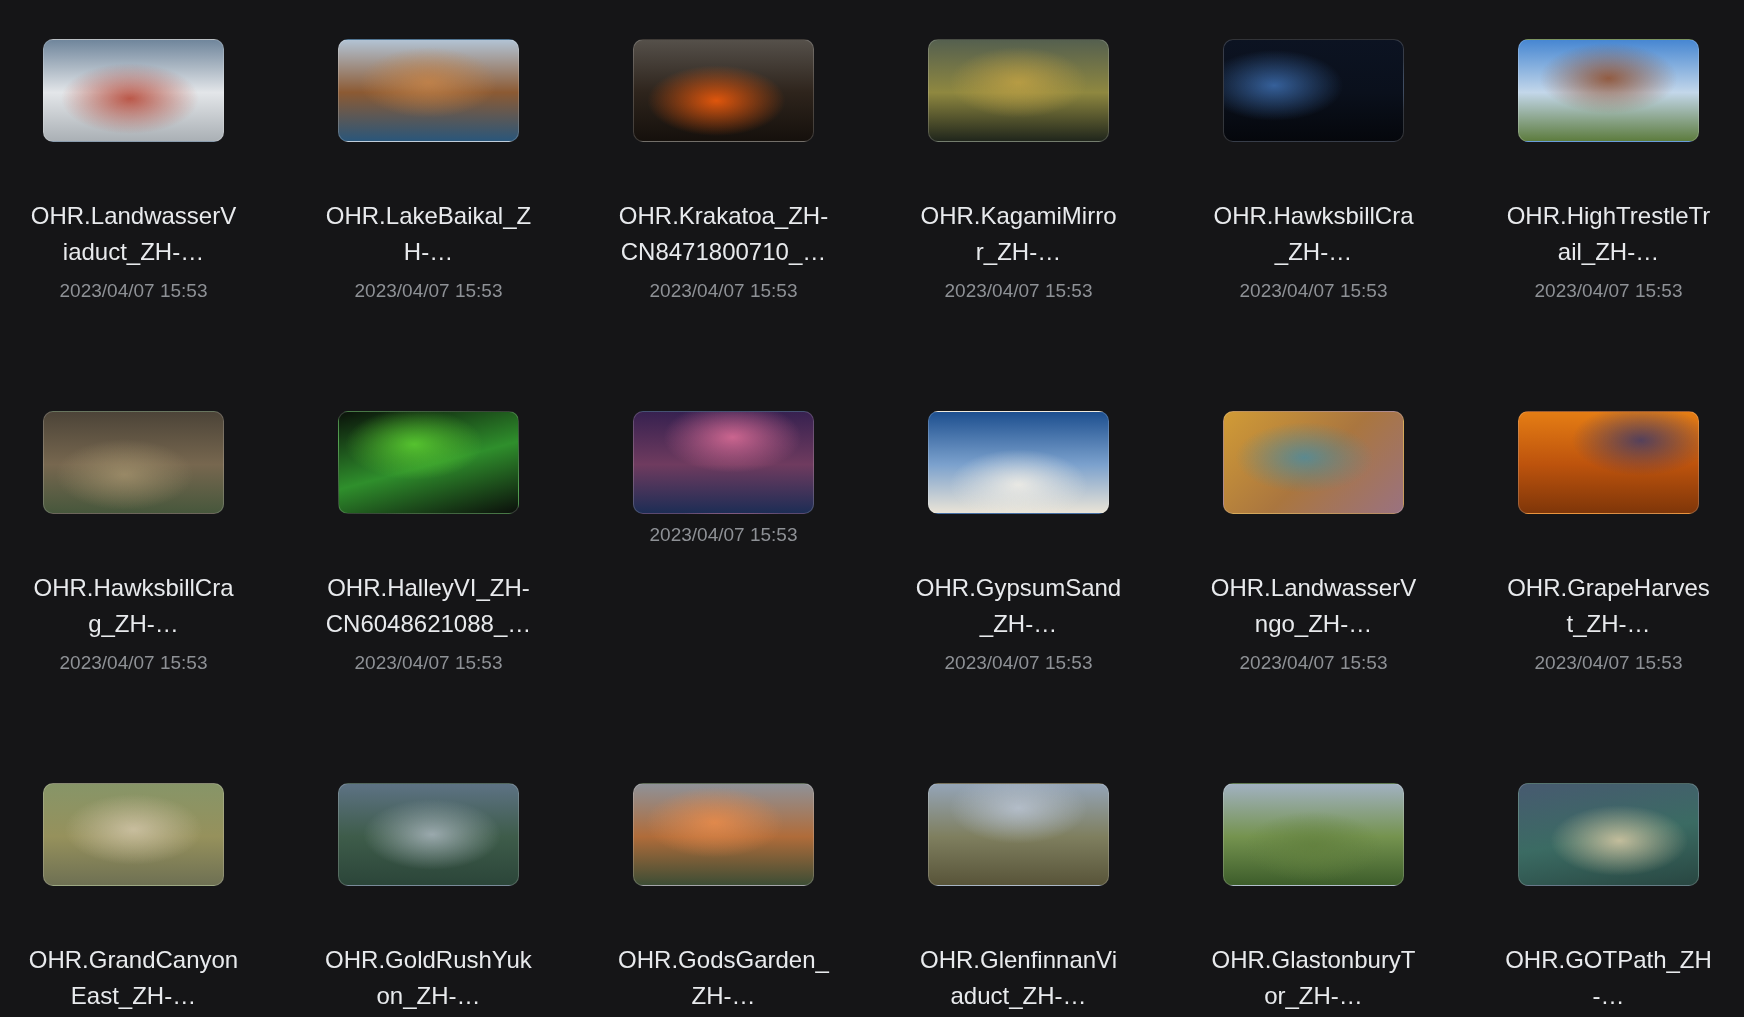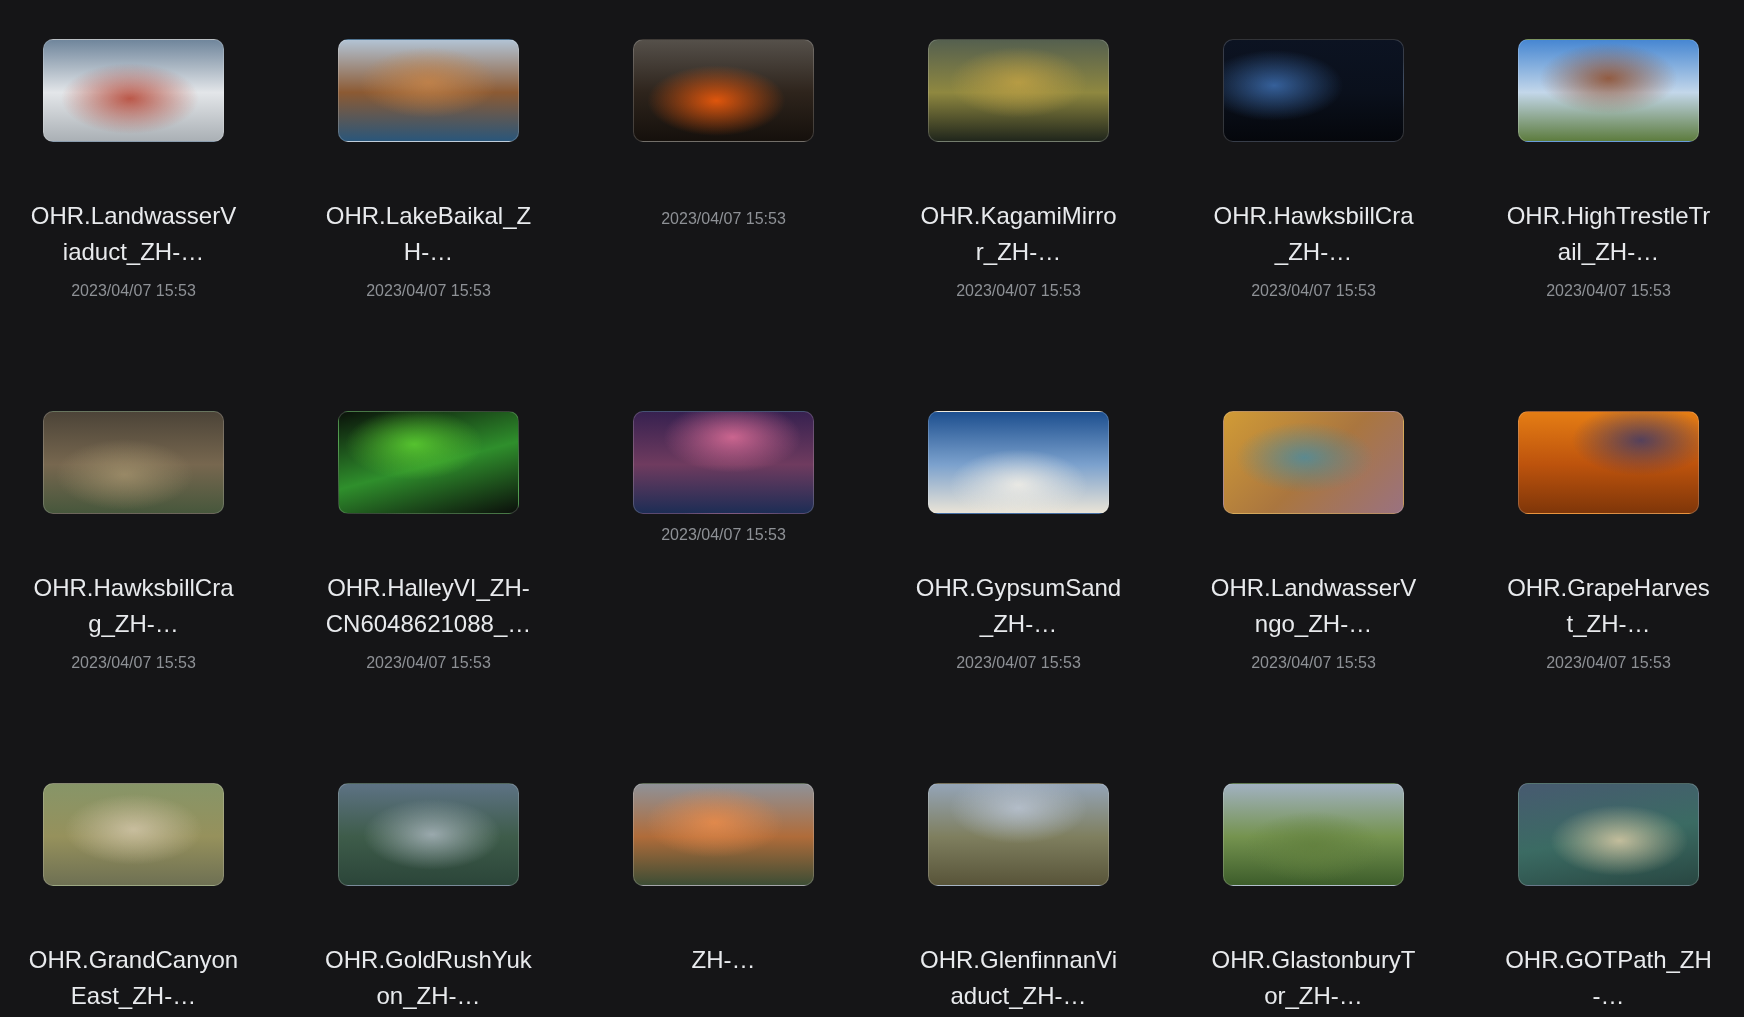--- a/index.html
+++ b/index.html
@@ -39,21 +39,21 @@
     font-size: 24px;
     line-height: 36px;
     color: #e8eaed;
     text-align: center;
     width: 280px;
     word-break: break-all;
   }
   .fname .l1, .fname .l2 { display: block; }
   .fdate {
     margin-top: 6px;
-    font-size: 16px;
+    font-size: 19px;
     line-height: 30px;
     color: #8e9196;
     text-align: center;
   }
 </style>
 </head>
 <body style="background: rgb(21, 21, 23);">
 
 <div class="grid">
   <div class="cell">
@@ -70,20 +70,22 @@
     <div class="fname">
       <span class="l1">OHR.LakeBaikal_Z</span>
       <span class="l2">H-…</span>
     </div>
     <div class="fdate">2023/04/07 15:53</div>
   </div>
 
   <div class="cell">
     <div class="thumb" aria-label="krakatoa-volcano-eruption" style="background: radial-gradient(55% 50% at 46% 60%, rgba(255, 95, 10, 0.85) 0%, rgba(255, 95, 10, 0) 70%), linear-gradient(rgb(85, 80, 74) 0%, rgb(46, 36, 28) 52%, rgb(21, 16, 12) 100%);"></div>
     <div class="fname">
+      <span class="l1">OHR.Krakatoa_ZH-</span>
+      <span class="l2">CN8471800710_…</span>
     </div>
     <div class="fdate">2023/04/07 15:53</div>
   </div>
 
   <div class="cell">
     <div class="thumb" aria-label="autumn-mountain-mirror-lake" style="background: radial-gradient(55% 50% at 50% 42%, rgba(191, 160, 68, 0.85) 0%, rgba(191, 160, 68, 0) 70%), linear-gradient(rgb(85, 96, 79) 0%, rgb(143, 136, 64) 52%, rgb(32, 38, 28) 100%);"></div>
     <div class="fname">
       <span class="l1">OHR.KagamiMirro</span>
       <span class="l2">r_ZH-…</span>
     </div>
@@ -172,20 +174,21 @@
     <div class="fname">
       <span class="l1">OHR.GoldRushYuk</span>
       <span class="l2">on_ZH-…</span>
     </div>
     <div class="fdate"></div>
   </div>
 
   <div class="cell">
     <div class="thumb" aria-label="red-rock-spires-sunset" style="background: radial-gradient(55% 50% at 45% 38%, rgba(234, 140, 75, 0.85) 0%, rgba(234, 140, 75, 0) 70%), linear-gradient(rgb(143, 145, 151) 0%, rgb(176, 108, 58) 52%, rgb(61, 77, 53) 100%);"></div>
     <div class="fname">
+      <span class="l1">OHR.GodsGarden_</span>
       <span class="l2">ZH-…</span>
     </div>
     <div class="fdate"></div>
   </div>
 
   <div class="cell">
     <div class="thumb" aria-label="glenfinnan-viaduct-highlands" style="background: radial-gradient(55% 50% at 50% 24%, rgba(186, 196, 210, 0.85) 0%, rgba(186, 196, 210, 0) 70%), linear-gradient(rgb(148, 164, 183) 0%, rgb(127, 127, 95) 52%, rgb(88, 84, 57) 100%);"></div>
     <div class="fname">
       <span class="l1">OHR.GlenfinnanVi</span>
       <span class="l2">aduct_ZH-…</span>

